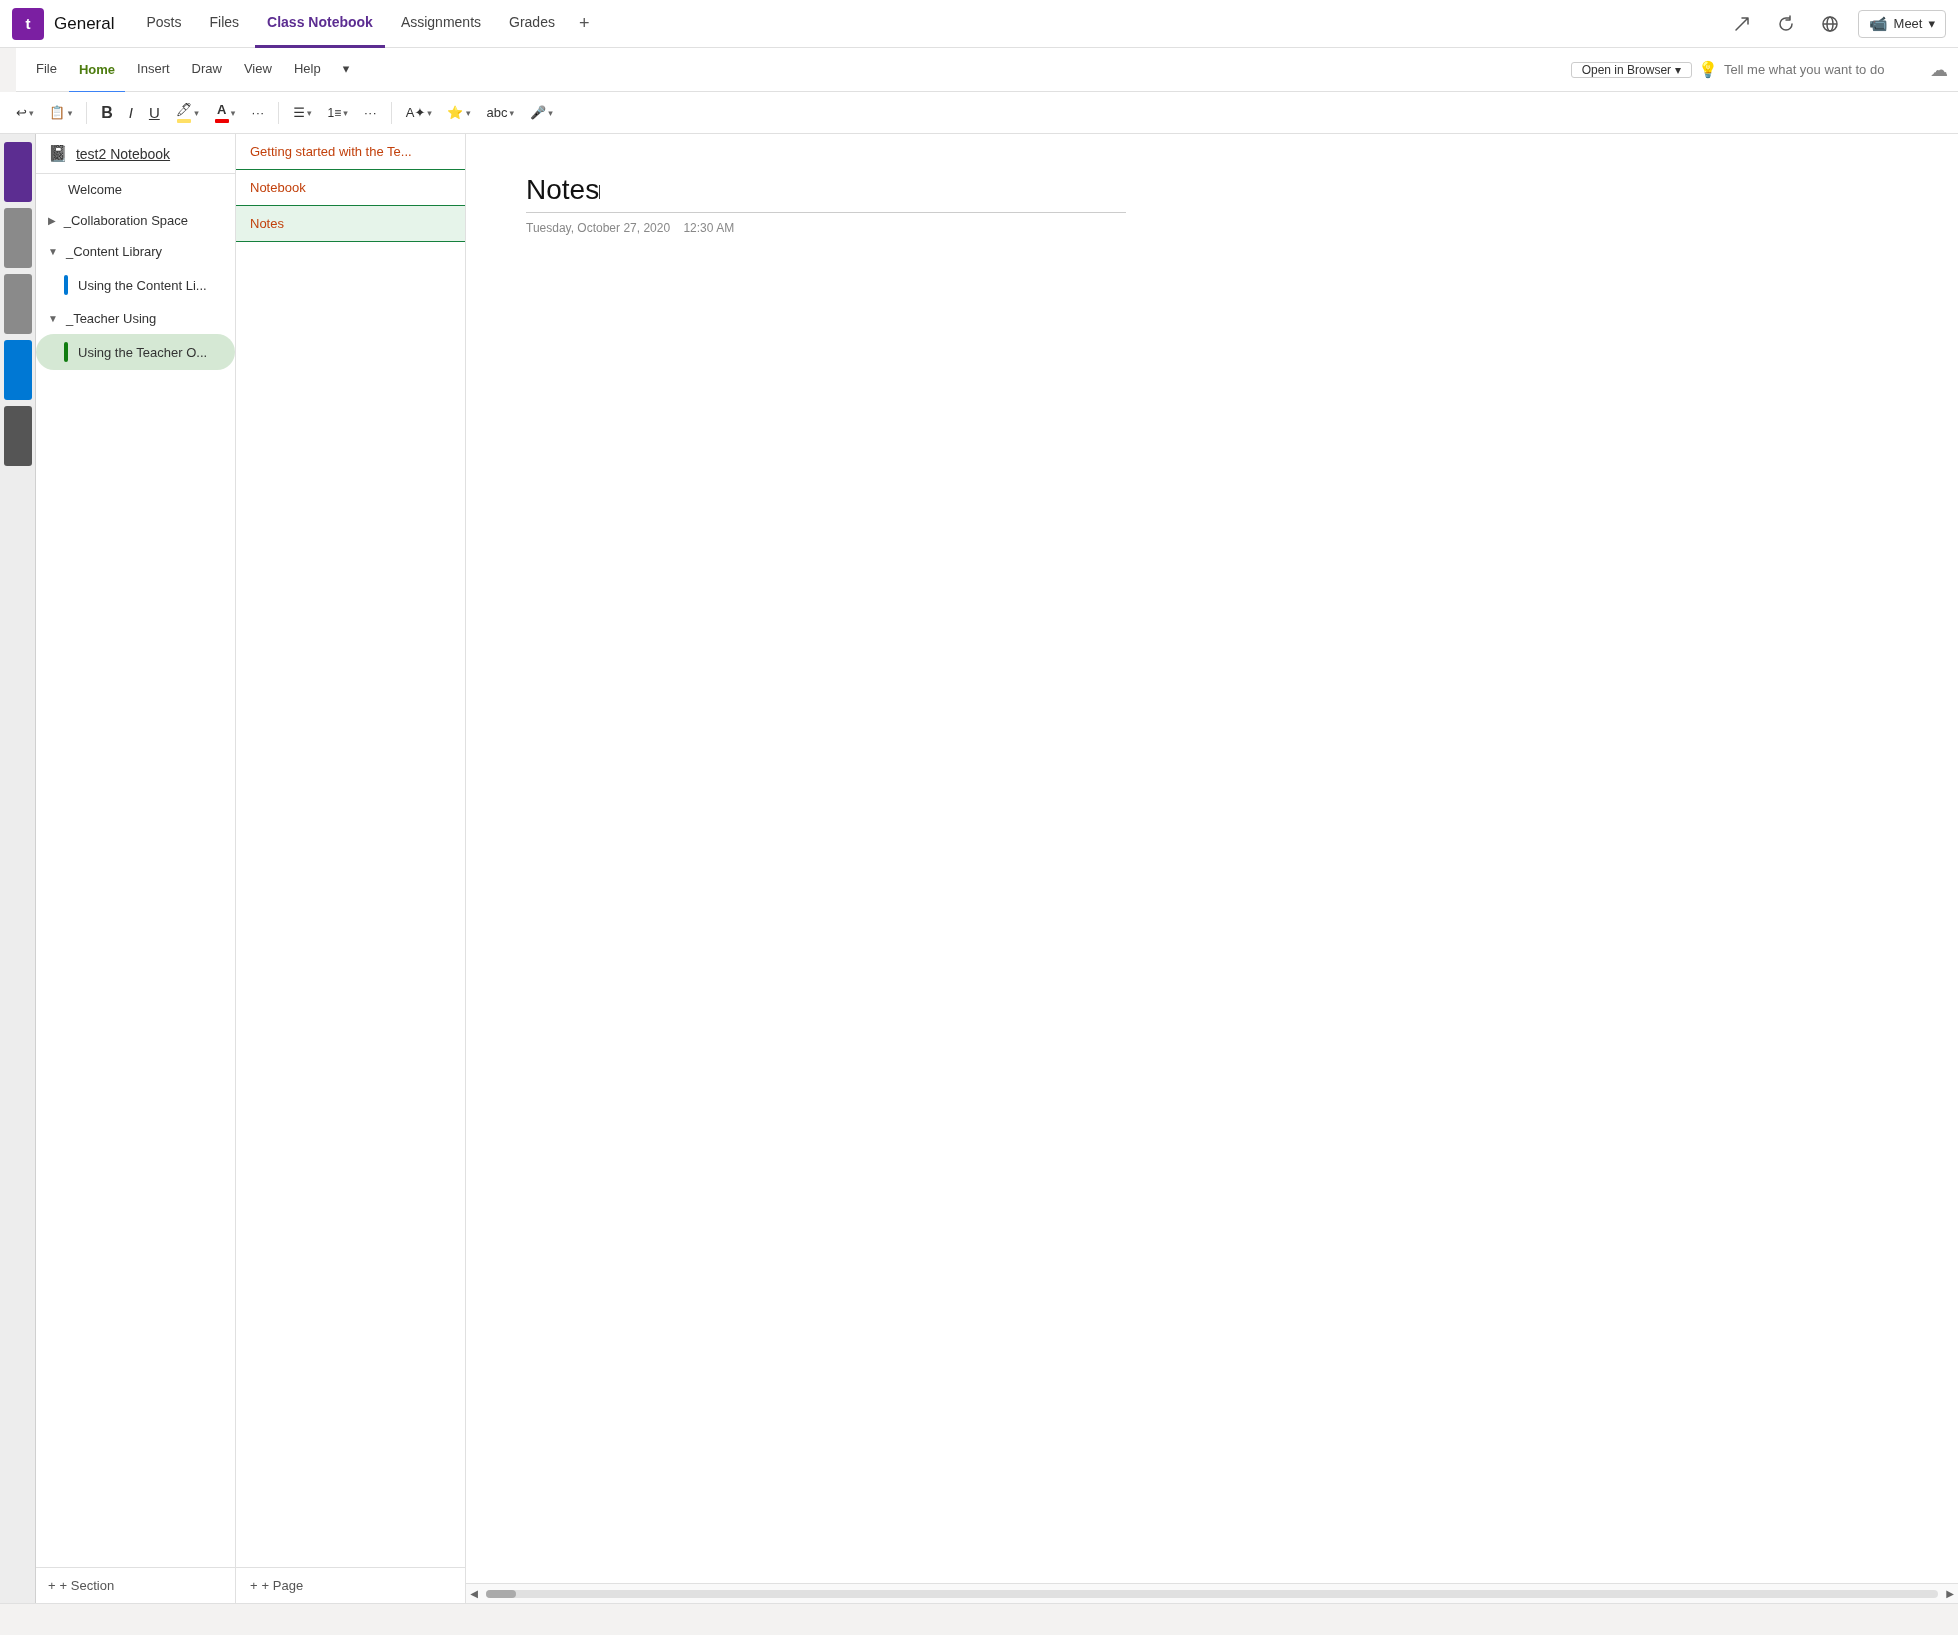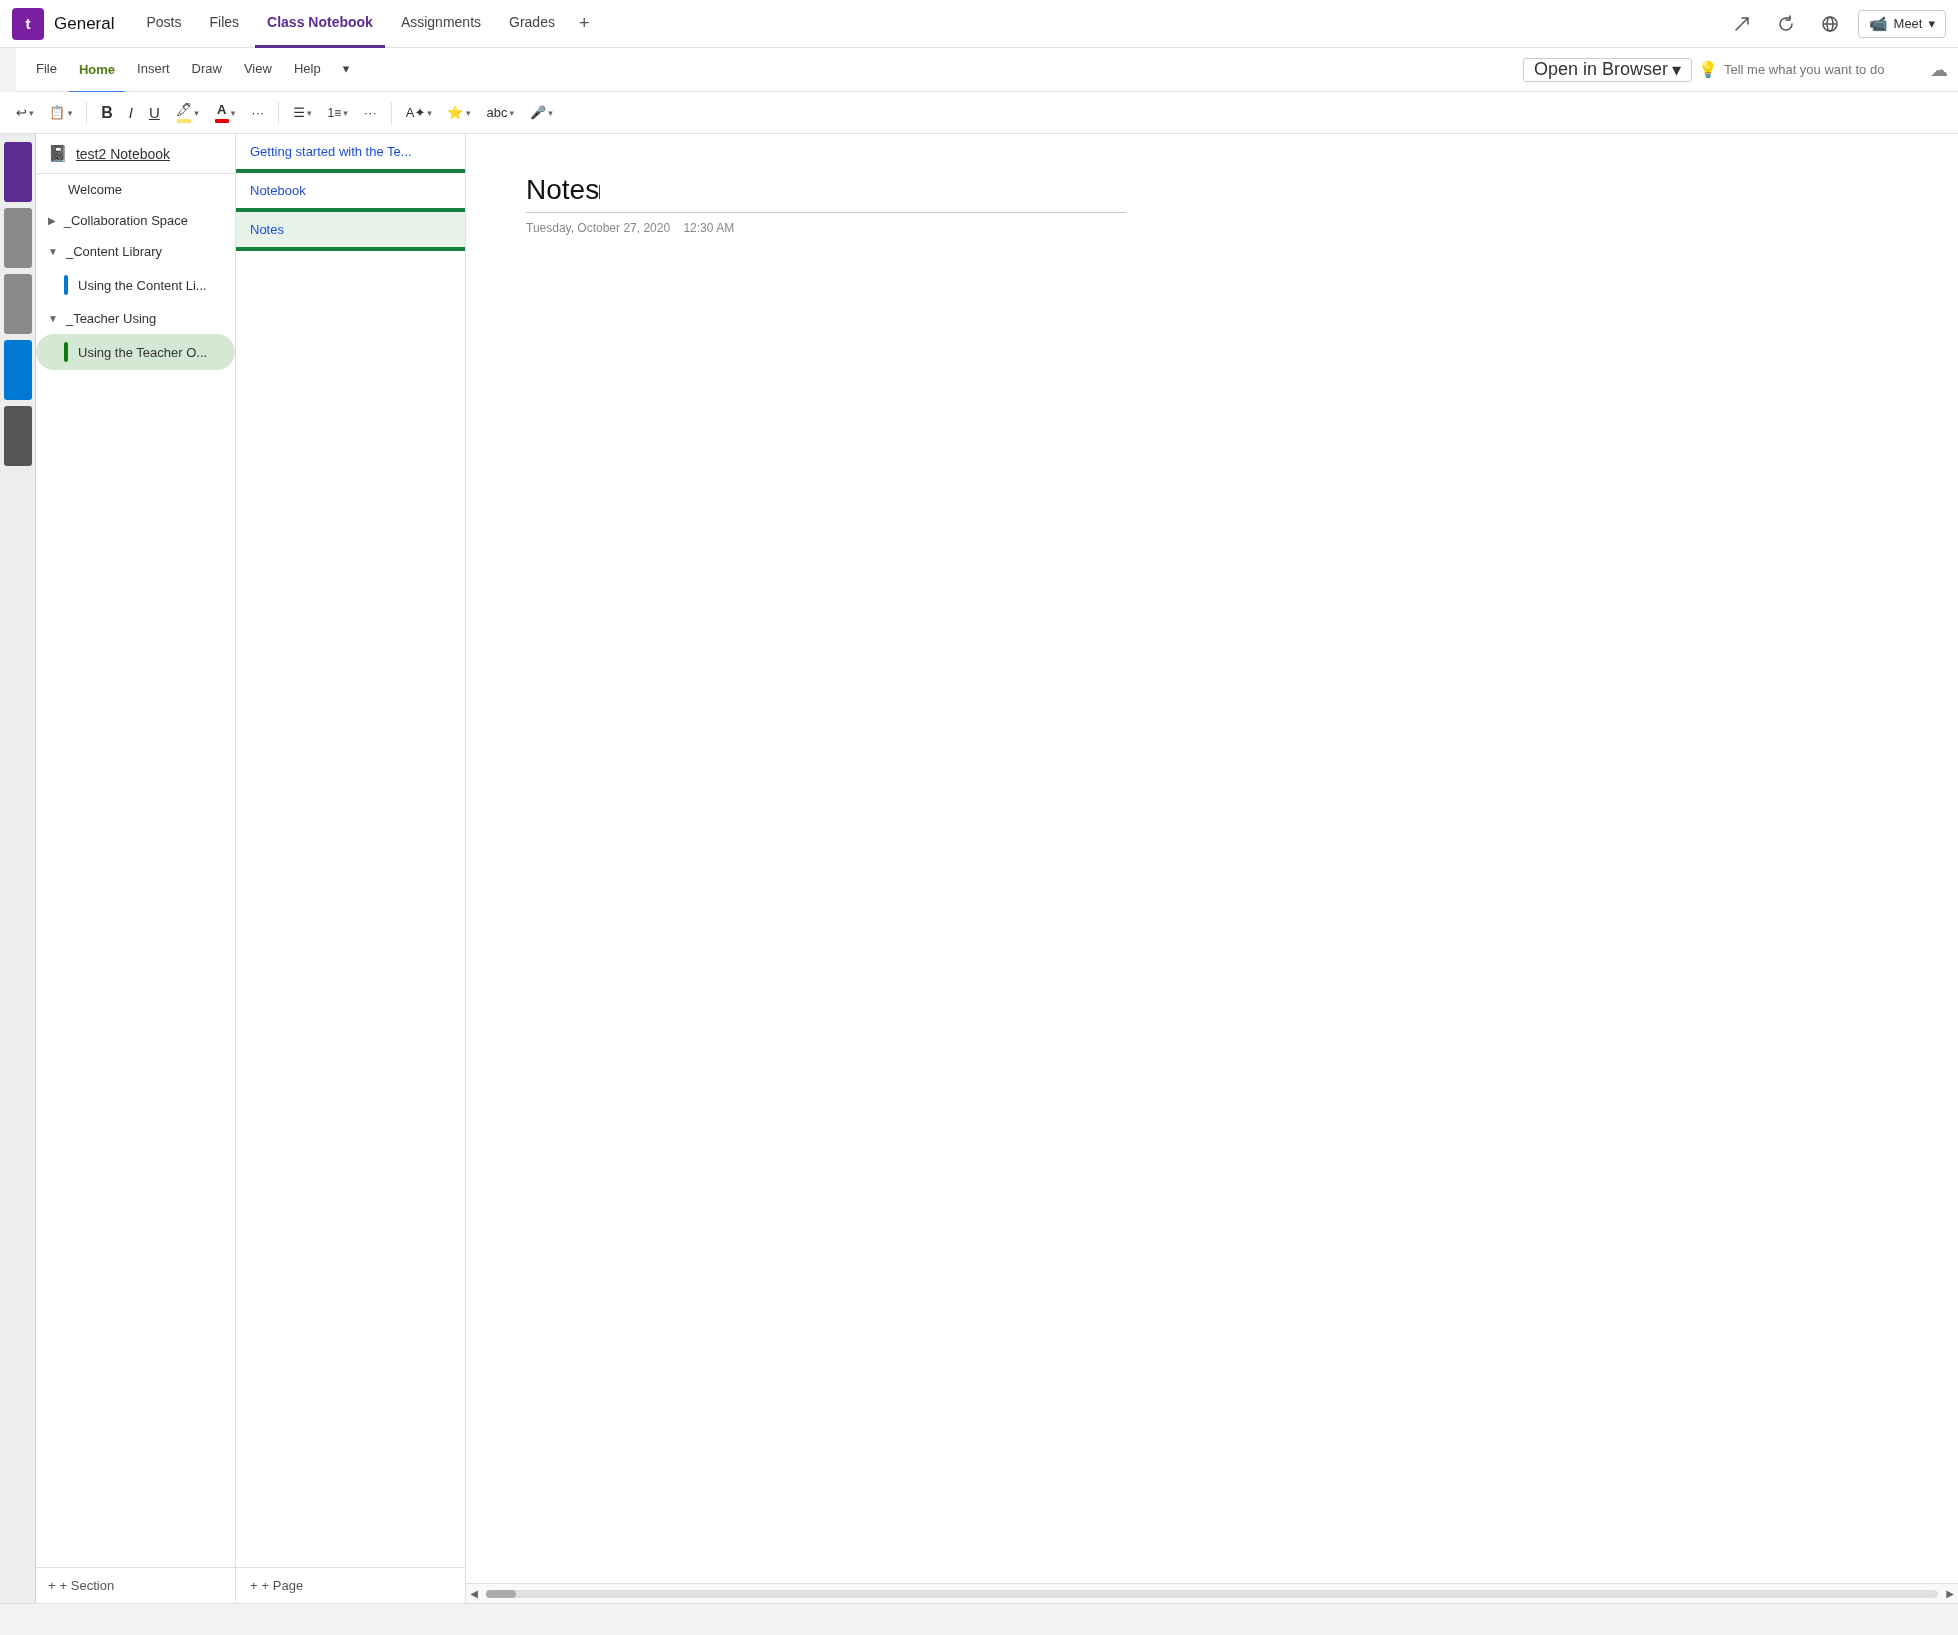--- a/index.html
+++ b/index.html
@@ -42,21 +42,21 @@
       display: flex; align-items: center; padding: 0 10px; height: 44px; gap: 2px; margin-left: 16px;
     }
     .ribbon-tab {
       padding: 4px 10px; cursor: pointer; font-size: 13px; color: #444;
       border-bottom: 2px solid transparent; height: 44px; display: flex; align-items: center;
     }
     .ribbon-tab.active { color: #4d7c0f; border-bottom: 1px solid #3b82f6; font-weight: 600; }
     .ribbon-right { display: flex; align-items: center; gap: 6px; margin-left: auto; }
     .open-browser-btn {
       display: flex; align-items: center; gap: 4px; border: 1px solid #ccc;
-      border-radius: 3px; padding: 0 10px; cursor: pointer; font-size: 18px; background: #fff;
+      border-radius: 3px; padding: 0 10px; cursor: pointer; font-size: 12px; background: #fff;
     }
     .tell-me-input {
       border: none; outline: none; font-size: 13px; color: #555; background: transparent;
       width: 200px; cursor: pointer;
     }
     .cloud-icon { font-size: 18px; color: #888; cursor: pointer; }
 
     
     .toolbar {
       background: #fff; border-bottom: 1px solid #e0e0e0;
@@ -126,22 +126,22 @@
       cursor: pointer; display: flex; align-items: center; gap: 4px;
     }
 
     
     .page-panel {
       width: 230px; background: #fff; border-right: 1px solid #e0e0e0;
       display: flex; flex-direction: column; flex-shrink: 0;
     }
     .page-list { flex: 1; overflow-y: auto; }
     .page-item {
-      padding: 10px 14px; cursor: pointer; font-size: 13px; color: #1d4ed8;
-      border-bottom: 4px solid #15803d;
+      padding: 10px 14px; cursor: pointer; font-size: 13px; color: #c2410c;
+      border-bottom: 1px solid #15803d;
     }
     .page-item.selected { background: #e6f4ea; }
     .page-footer {
       border-top: 1px solid #e0e0e0; padding: 10px 14px; font-size: 13px; color: #555;
       cursor: pointer; display: flex; align-items: center; gap: 4px;
     }
 
     
     .content-area {
       flex: 1; background: #fff; display: flex; flex-direction: column;

